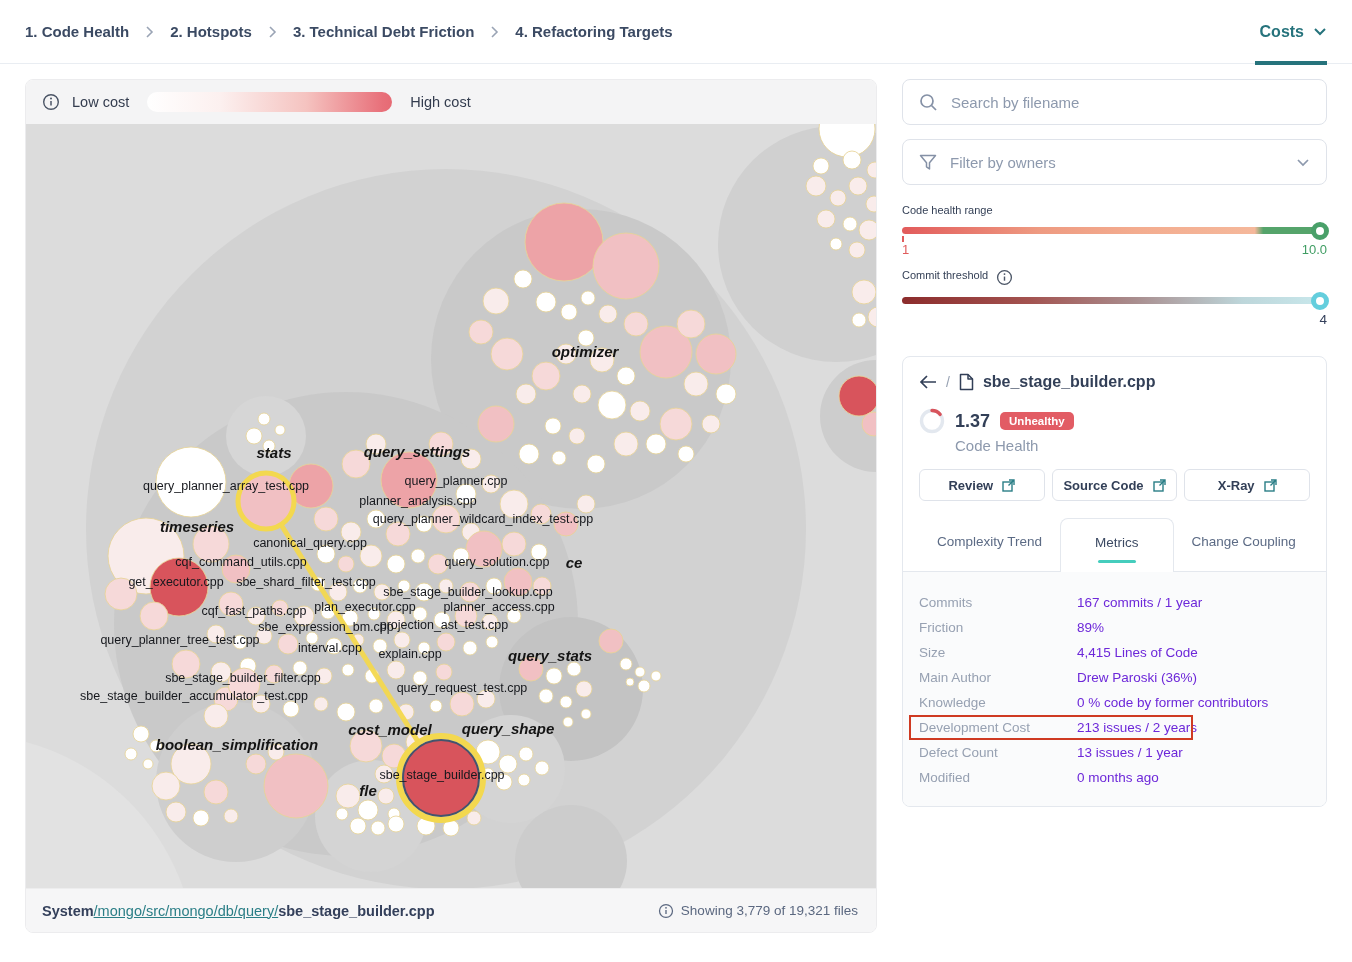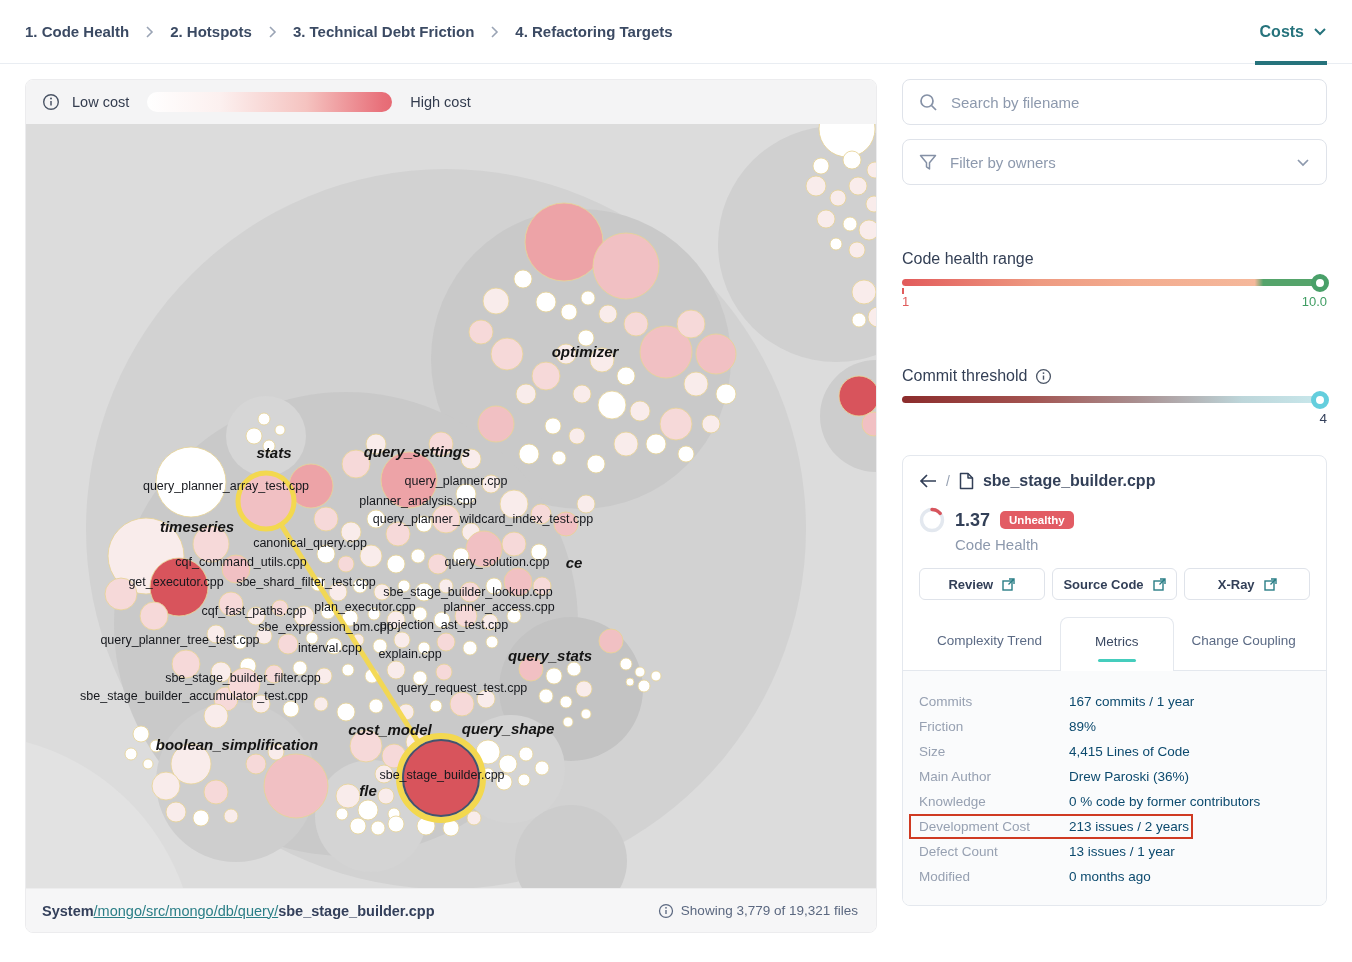--- a/index.html
+++ b/index.html
@@ -33,21 +33,21 @@
 
   
   .sidebar { width:425px; display:flex; flex-direction:column; }
   .input-box { height:46px; border:1px solid #dfe3ea; border-radius:8px; display:flex; align-items:center; gap:13px; padding:0 16px; background:#fff; }
   .input-box input { border:none; outline:none; flex:1; font-size:15px; font-family:inherit; color:#34405b; background:transparent; }
   .input-box input::placeholder { color:#8d99ad; }
   .search-box { margin-bottom:14px; }
   .filter-box { margin-bottom:19px; cursor:pointer; }
   .filter-box .ph { flex:1; font-size:15px; color:#8d99ad; }
 
-  .slider-label { font-size:16px; color:#333f55; margin-bottom:11px; display:flex; align-items:center; gap:8px;margin-top:46px; }
+  .slider-label { font-size:11px; color:#333f55; margin-bottom:11px; display:flex; align-items:flex-start; gap:8px; }
   .slider { height:7px; border-radius:4px; position:relative; }
   .slider-health { background:linear-gradient(90deg,#e25b5b 0%,#ee9a81 32%,#f3ac8f 55%,#f5b89b 83%,#55a46b 85%,#55a46b 100%); }
   .slider-commit { background:linear-gradient(90deg,#8c2c2c 0%,#a35350 30%,#a98e8f 55%,#bdd6da 80%,#c9e9ed 100%); }
   .handle { position:absolute; right:-2px; top:50%; transform:translateY(-50%); width:18px; height:18px; border-radius:50%; background:#fff; cursor:grab; }
   .handle-green { border:5px solid #49a069; }
   .handle-cyan { border:5px solid #64cedd; }
   .tick-red { position:absolute; left:0; bottom:-8px; width:2px; height:6px; background:#e05c5c; }
   .slider-scale { display:flex; justify-content:space-between; font-size:13px; margin:8px 0 12px; }
   .scale-min { color:#e05c5c; }
   .scale-max-green { color:#3f9d63;margin-left:18px; }
@@ -67,21 +67,21 @@
   .btn { flex:1; height:32px; border:1px solid #dfe3ea; border-radius:6px; background:#fff; display:flex; align-items:center; justify-content:center; gap:9px; font-size:13px; font-weight:600; color:#323f57; font-family:inherit; cursor:pointer; }
 
   .tabs { display:flex; align-items:stretch; border-bottom:1px solid #e4e8ee; padding-left:16px; background:#fff; }
   .tab { padding:16px 18px 14px; font-size:13.5px; color:#5c6b85; cursor:pointer; }
   .tab.active { border:1px solid #e4e8ee; border-bottom:none; border-radius:8px 8px 0 0; margin-bottom:-1px; background:#fff; color:#3c4a63; position:relative; padding:16px 34px 22px; }
   .tab-tick { position:absolute; left:50%; transform:translateX(-50%); bottom:9px; width:38px; height:3px; background:#45cdbd; border-radius:2px; }
 
   .metrics-panel { background:#fafbfc; padding:18px 16px 16px; }
   .metric-row { display:flex; align-items:center; height:25px; position:relative; font-size:13.5px; }
   .m-label { width:150px; color:#97a1b2; flex:none; }
-  .m-value { color:#0c4a6e; }
+  .m-value { color:#6d28d9;margin-left:8px; }
   .metric-row.hl .box { content:""; position:absolute; left:-10px; top:0; bottom:0; width:284px; border:2px solid #cf3a22; pointer-events:none; }
 
   .icon { display:inline-flex; align-items:center; justify-content:center; }
 </style>
 </head>
 <body>
 
 <div class="top-header">
   <div class="breadcrumb">
     <span class="crumb">1. Code Health</span>

